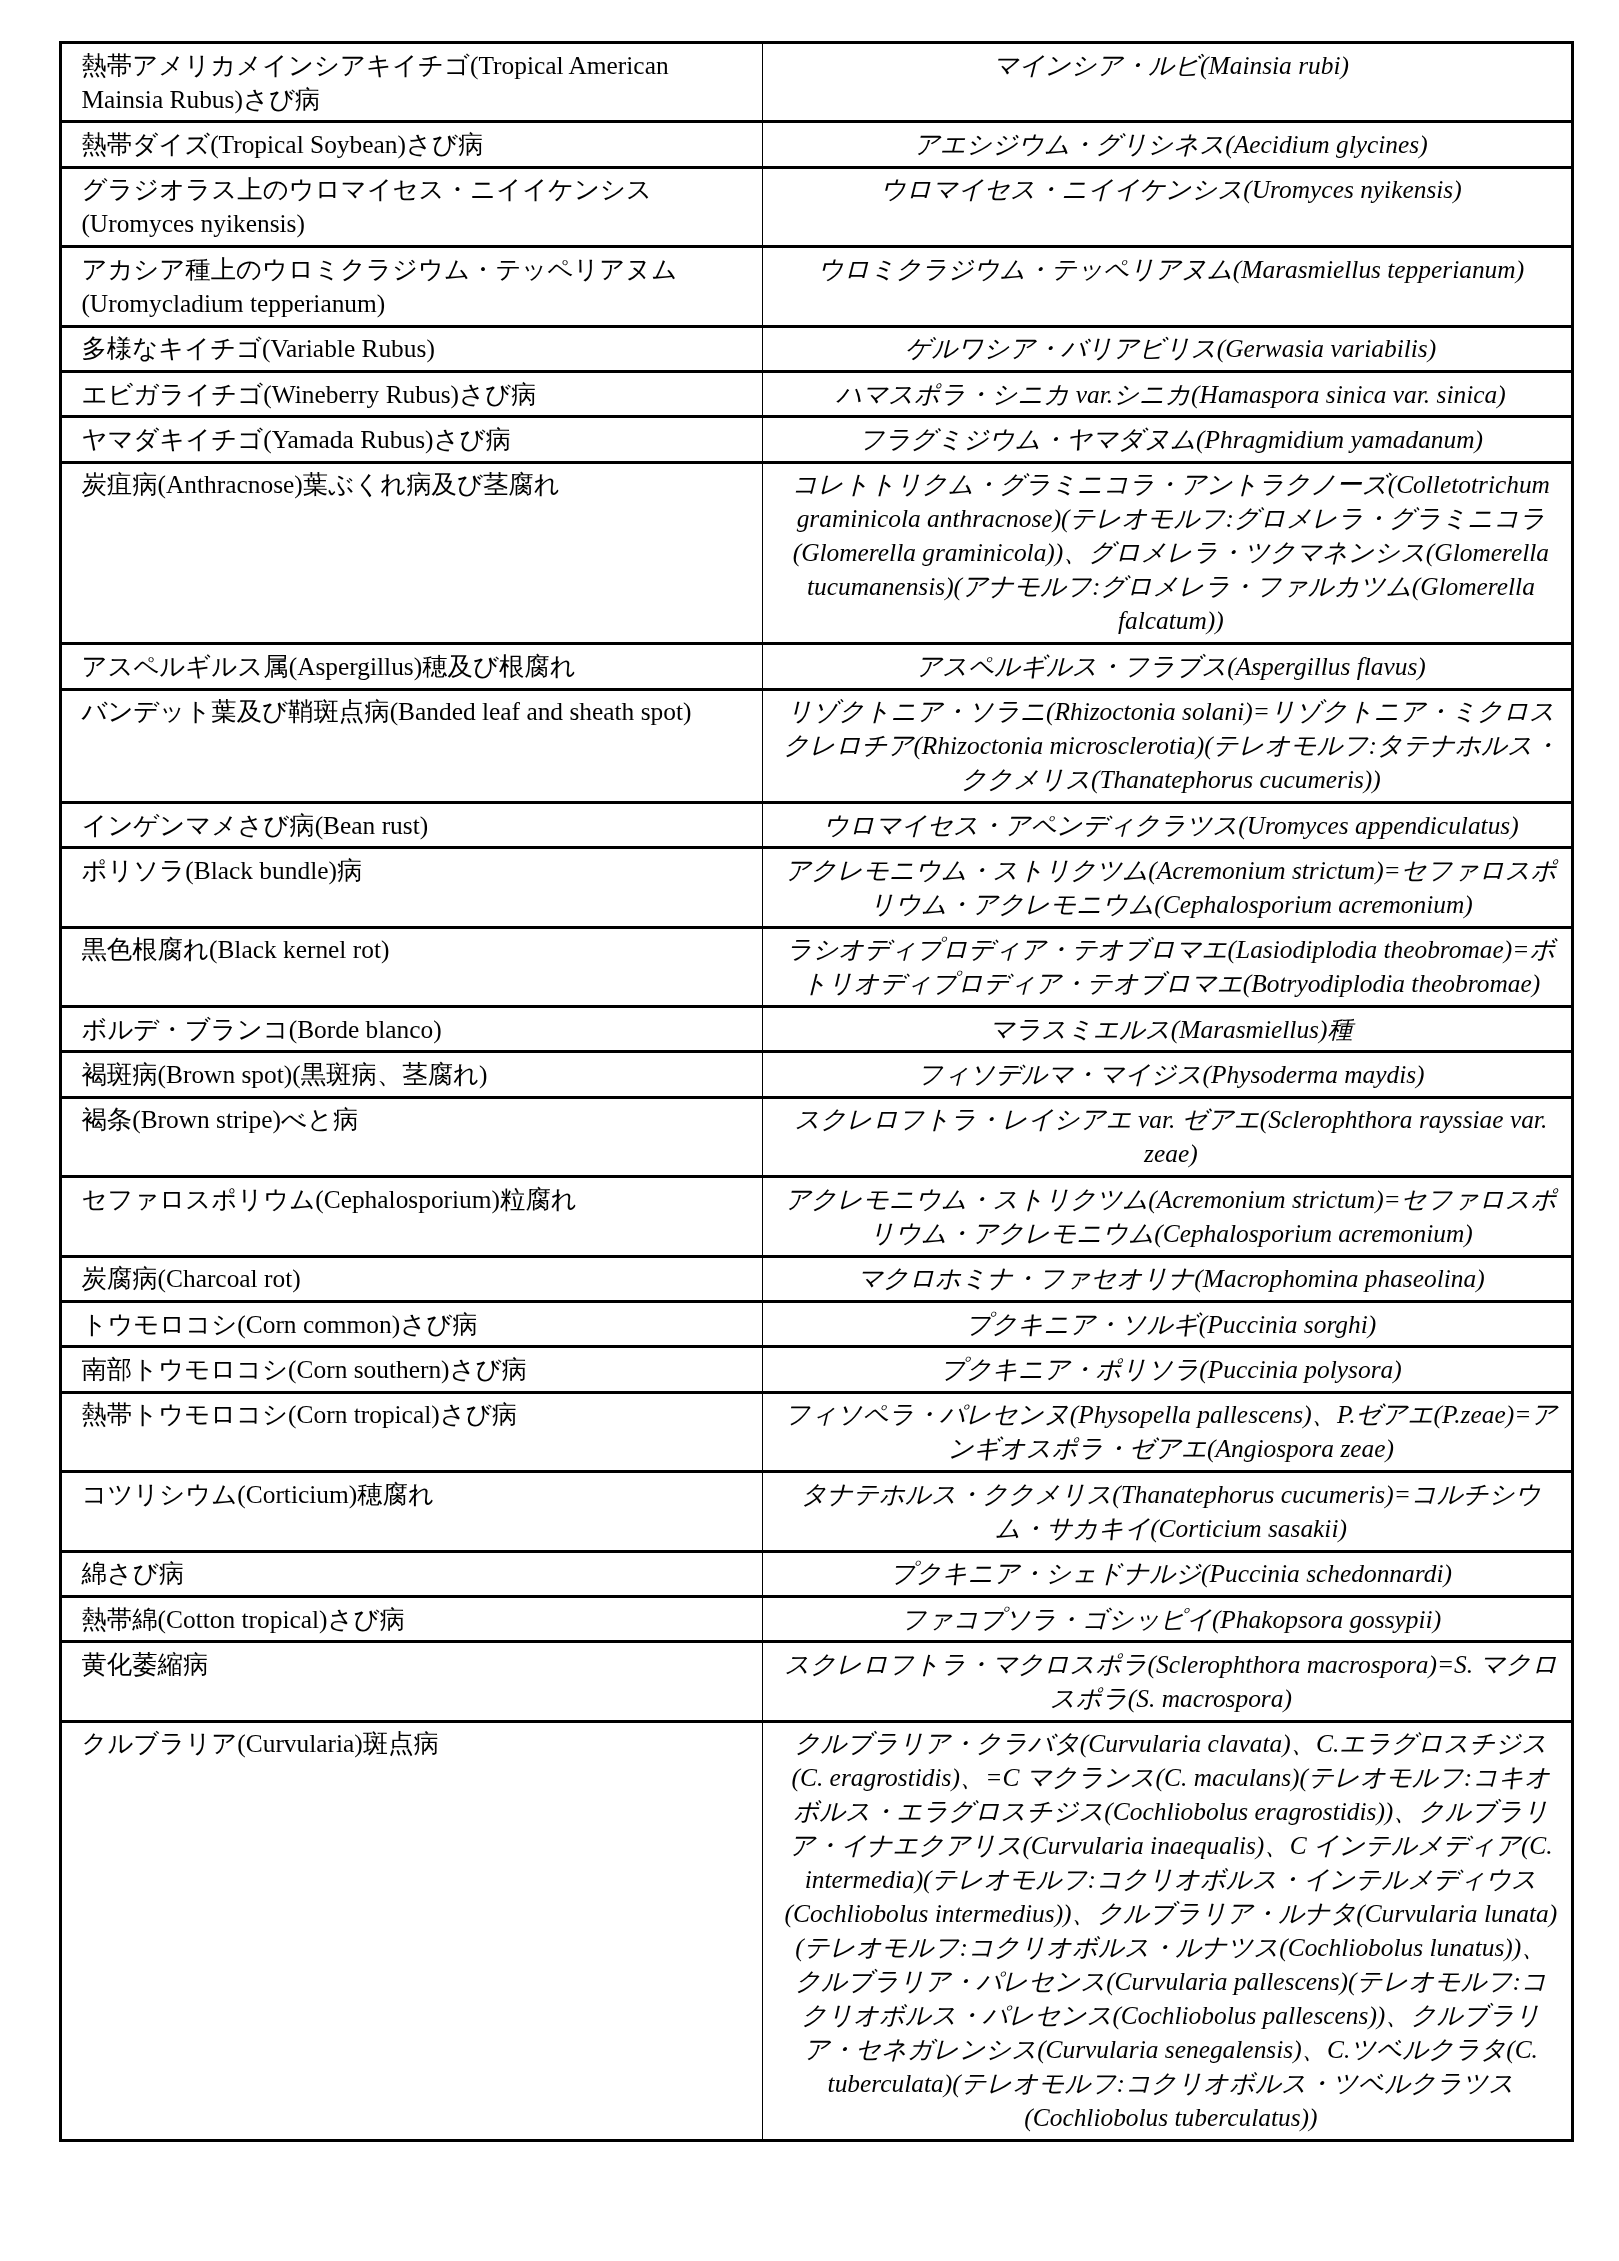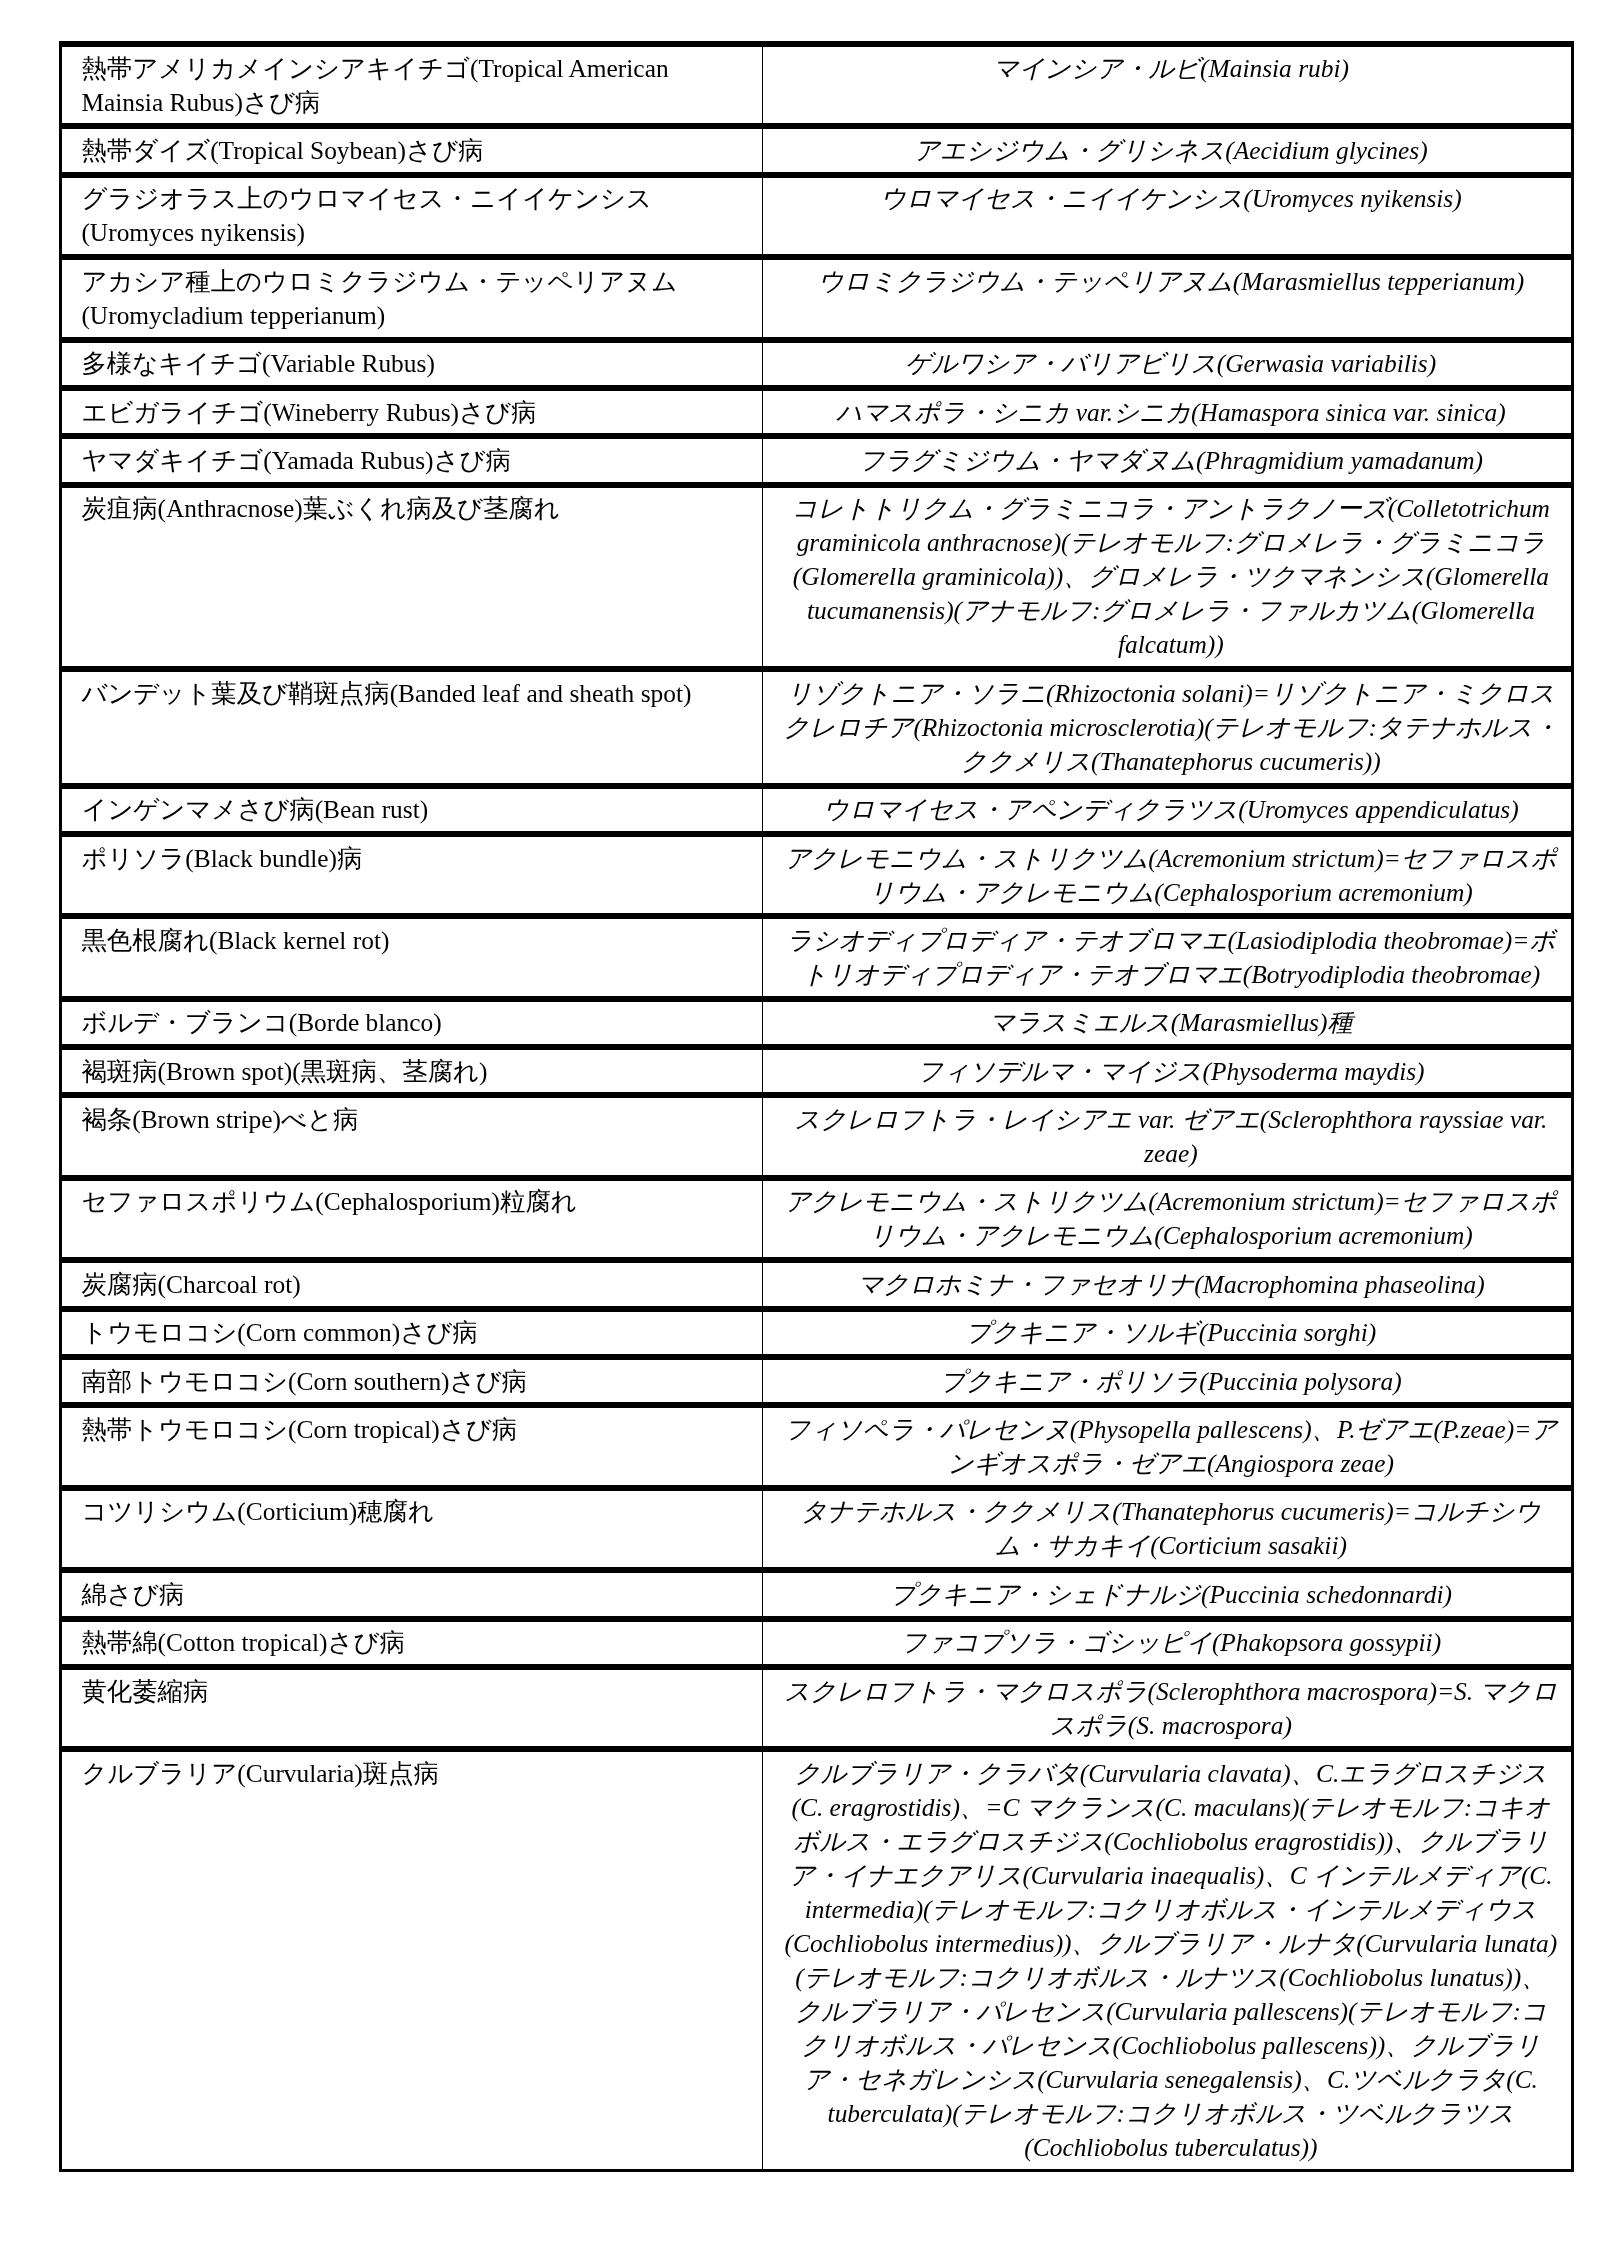--- a/index.html
+++ b/index.html
@@ -18,21 +18,21 @@
   table.disease-table {
     position: absolute;
     left: 59px;
     top: 41px;
     width: 1515px;
     border-collapse: collapse;
     table-layout: fixed;
     border: 3.6px solid #000000;
   }
   table.disease-table td {
-    border-top: 6px solid #000000;
+    border-top: 1px solid #000000;
     border-bottom: 3px solid #000000;
     vertical-align: top;
     font-size: 25.4px;
     line-height: 34px;
     padding: 3.6px 12px 4.8px 19.4px;
     word-break: break-word;
   }
   td.disease-cell {
     width: 669px;
     border-right: 1.8px solid #000000;
@@ -76,20 +76,24 @@
           <td class="disease-cell">エビガライチゴ(Wineberry Rubus)さび病</td>
           <td class="pathogen-cell">ハマスポラ・シニカ var.シニカ(Hamaspora sinica var. sinica)</td>
         </tr>
         <tr>
           <td class="disease-cell">ヤマダキイチゴ(Yamada Rubus)さび病</td>
           <td class="pathogen-cell">フラグミジウム・ヤマダヌム(Phragmidium yamadanum)</td>
         </tr>
         <tr>
           <td class="disease-cell">炭疽病(Anthracnose)葉ぶくれ病及び茎腐れ</td>
           <td class="pathogen-cell">コレトトリクム・グラミニコラ・アントラクノーズ(Colletotrichum graminicola anthracnose)(テレオモルフ:グロメレラ・グラミニコラ(Glomerella graminicola))、グロメレラ・ツクマネンシス(Glomerella tucumanensis)(アナモルフ:グロメレラ・ファルカツム(Glomerella falcatum))</td>
+        </tr>
+        <tr>
+          <td class="disease-cell">アスペルギルス属(Aspergillus)穂及び根腐れ</td>
+          <td class="pathogen-cell">アスペルギルス・フラブス(Aspergillus flavus)</td>
         </tr>
         <tr>
           <td class="disease-cell">バンデット葉及び鞘斑点病(Banded leaf and sheath spot)</td>
           <td class="pathogen-cell">リゾクトニア・ソラニ(Rhizoctonia solani)=リゾクトニア・ミクロスクレロチア(Rhizoctonia microsclerotia)(テレオモルフ:タテナホルス・ククメリス(Thanatephorus cucumeris))</td>
         </tr>
         <tr>
           <td class="disease-cell">インゲンマメさび病(Bean rust)</td>
           <td class="pathogen-cell">ウロマイセス・アペンディクラツス(Uromyces appendiculatus)</td>
         </tr>
         <tr>

